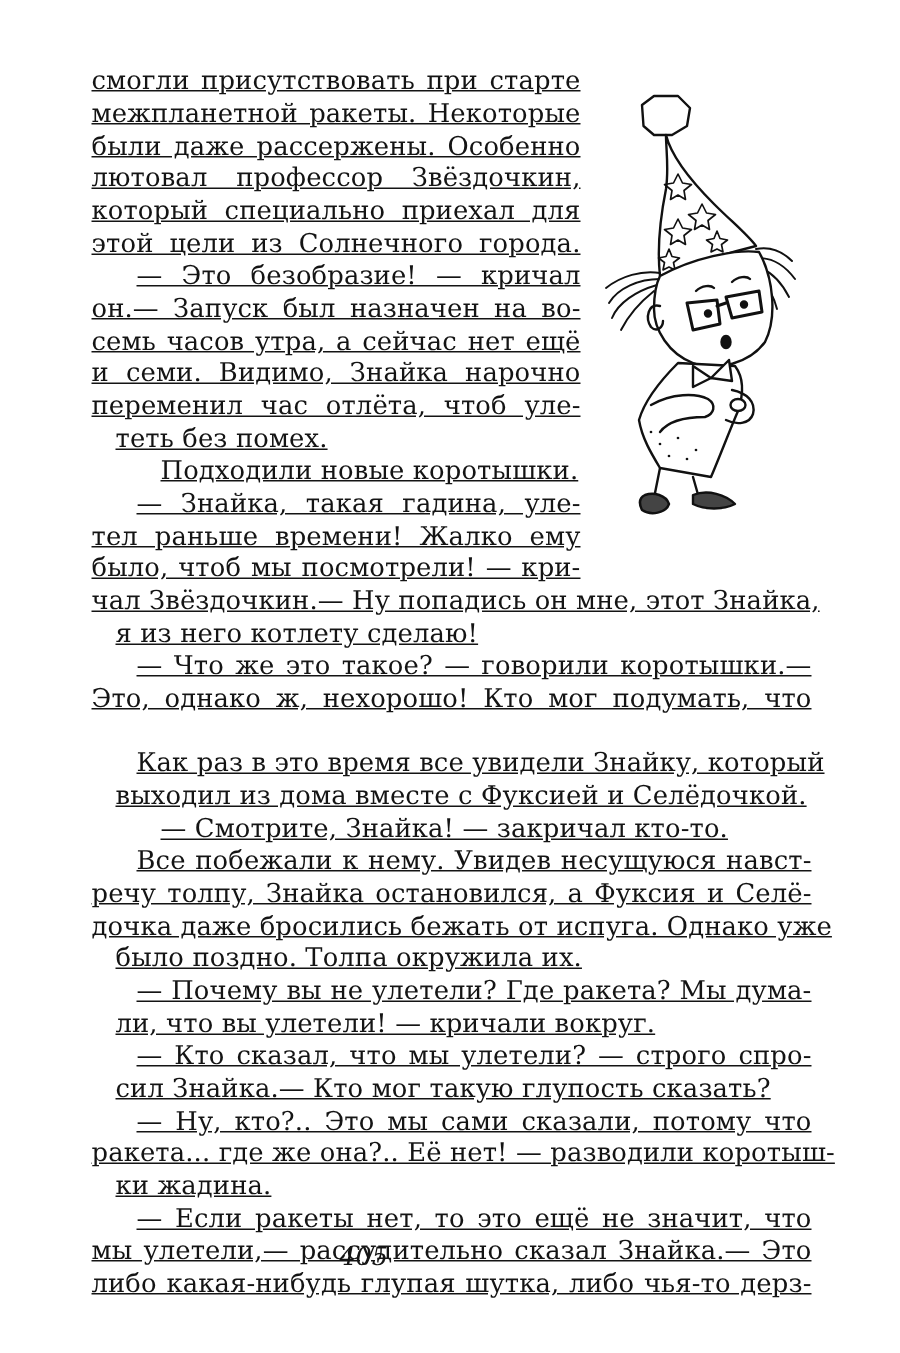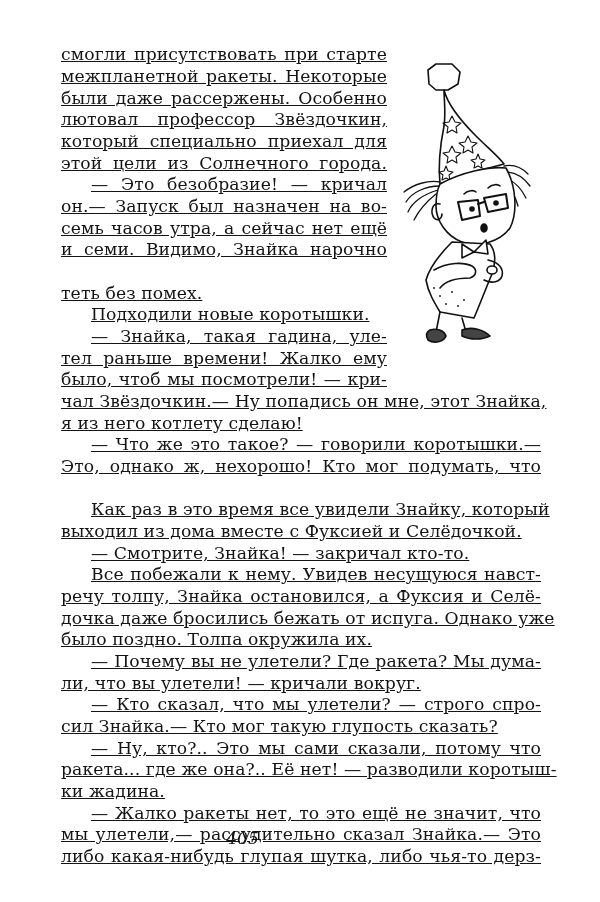--- a/index.html
+++ b/index.html
@@ -28,21 +28,21 @@
       line-height: 22px;
       font-size: 17.2px;
       white-space: nowrap;
       text-align: justify;
       text-align-last: justify;
       letter-spacing: 0.1px;
       text-decoration: underline;
     }
     .line.narrow { width: 326px; }
     .line.full { width: 480px; }
-    .line.last { text-align-last: left; }
+    .line.last { text-align-last: left; margin-left: 16px; }
     .line.indent { padding-left: 30px; box-sizing: border-box; }
     .illustration {
       position: absolute;
       left: 400px;
       top: 56px;
       width: 140px;
       height: 290px;
     }
     .page-number {
       position: absolute;
@@ -63,20 +63,21 @@
   <div class="line narrow" style="top:43px">смогли присутствовать при старте</div>
   <div class="line narrow" style="top:65px">межпланетной ракеты. Некоторые</div>
   <div class="line narrow" style="top:87px">были даже рассержены. Особенно</div>
   <div class="line narrow" style="top:108px">лютовал профессор Звёздочкин,</div>
   <div class="line narrow" style="top:130px">который специально приехал для</div>
   <div class="line narrow" style="top:152px">этой цели из Солнечного города.</div>
   <div class="line narrow indent" style="top:173px">— Это безобразие! — кричал</div>
   <div class="line narrow" style="top:195px">он.— Запуск был назначен на во-</div>
   <div class="line narrow" style="top:217px">семь часов утра, а сейчас нет ещё</div>
   <div class="line narrow" style="top:238px">и семи. Видимо, Знайка нарочно</div>
+  <div class="line narrow" style="top:260px">переменил час отлёта, чтоб уле-</div>
   <div class="line narrow last" style="top:282px">теть без помех.</div>
   <div class="line narrow indent last" style="top:303px">Подходили новые коротышки.</div>
   <div class="line narrow" style="top:347px">тел раньше времени! Жалко ему</div>
   <div class="line narrow indent" style="top:325px">— Знайка, такая гадина, уле-</div>
   <div class="line narrow" style="top:368px">было, чтоб мы посмотрели! — кри-</div>
 
   <div class="line full" style="top:390px">чал Звёздочкин.— Ну попадись он мне, этот Знайка,</div>
   <div class="line full last" style="top:412px">я из него котлету сделаю!</div>
   <div class="line full indent" style="top:433px">— Что же это такое? — говорили коротышки.—</div>
   <div class="line full" style="top:455px">Это, однако ж, нехорошо! Кто мог подумать, что</div>
@@ -87,21 +88,21 @@
   <div class="line full" style="top:585px">речу толпу, Знайка остановился, а Фуксия и Селё-</div>
   <div class="line full" style="top:607px">дочка даже бросились бежать от испуга. Однако уже</div>
   <div class="line full last" style="top:628px">было поздно. Толпа окружила их.</div>
   <div class="line full indent" style="top:650px">— Почему вы не улетели? Где ракета? Мы дума-</div>
   <div class="line full last" style="top:672px">ли, что вы улетели! — кричали вокруг.</div>
   <div class="line full indent" style="top:693px">— Кто сказал, что мы улетели? — строго спро-</div>
   <div class="line full last" style="top:715px">сил Знайка.— Кто мог такую глупость сказать?</div>
   <div class="line full indent" style="top:737px">— Ну, кто?.. Это мы сами сказали, потому что</div>
   <div class="line full" style="top:758px">ракета... где же она?.. Её нет! — разводили коротыш-</div>
   <div class="line full last" style="top:780px">ки жадина.</div>
-  <div class="line full indent" style="top:802px">— Жалко ракеты нет, то это ещё не значит, что</div>
+  <div class="line full indent" style="top:802px">— Если ракеты нет, то это ещё не значит, что</div>
   <div class="line full" style="top:823px">мы улетели,— рассудительно сказал Знайка.— Это</div>
   <div class="line full" style="top:845px">либо какая-нибудь глупая шутка, либо чья-то дерз-</div>
 
   <div class="illustration">
     <svg width="140" height="290" viewBox="0 0 140 290" xmlns="http://www.w3.org/2000/svg" fill="none" stroke="#111" stroke-width="1.6" stroke-linecap="round" stroke-linejoin="round">
 
       <path d="M28 14 L36 8 L52 8 L60 16 L58 28 L48 34 L36 34 L29 28 Z" fill="#fff"></path>
 
       <path d="M44 34 C48 50 62 66 76 80 C88 92 98 100 104 108 C88 112 66 118 40 128 C38 110 40 90 44 70 C46 56 44 44 44 34 Z" fill="#fff"></path>
       <g fill="none" stroke-width="1.1">

